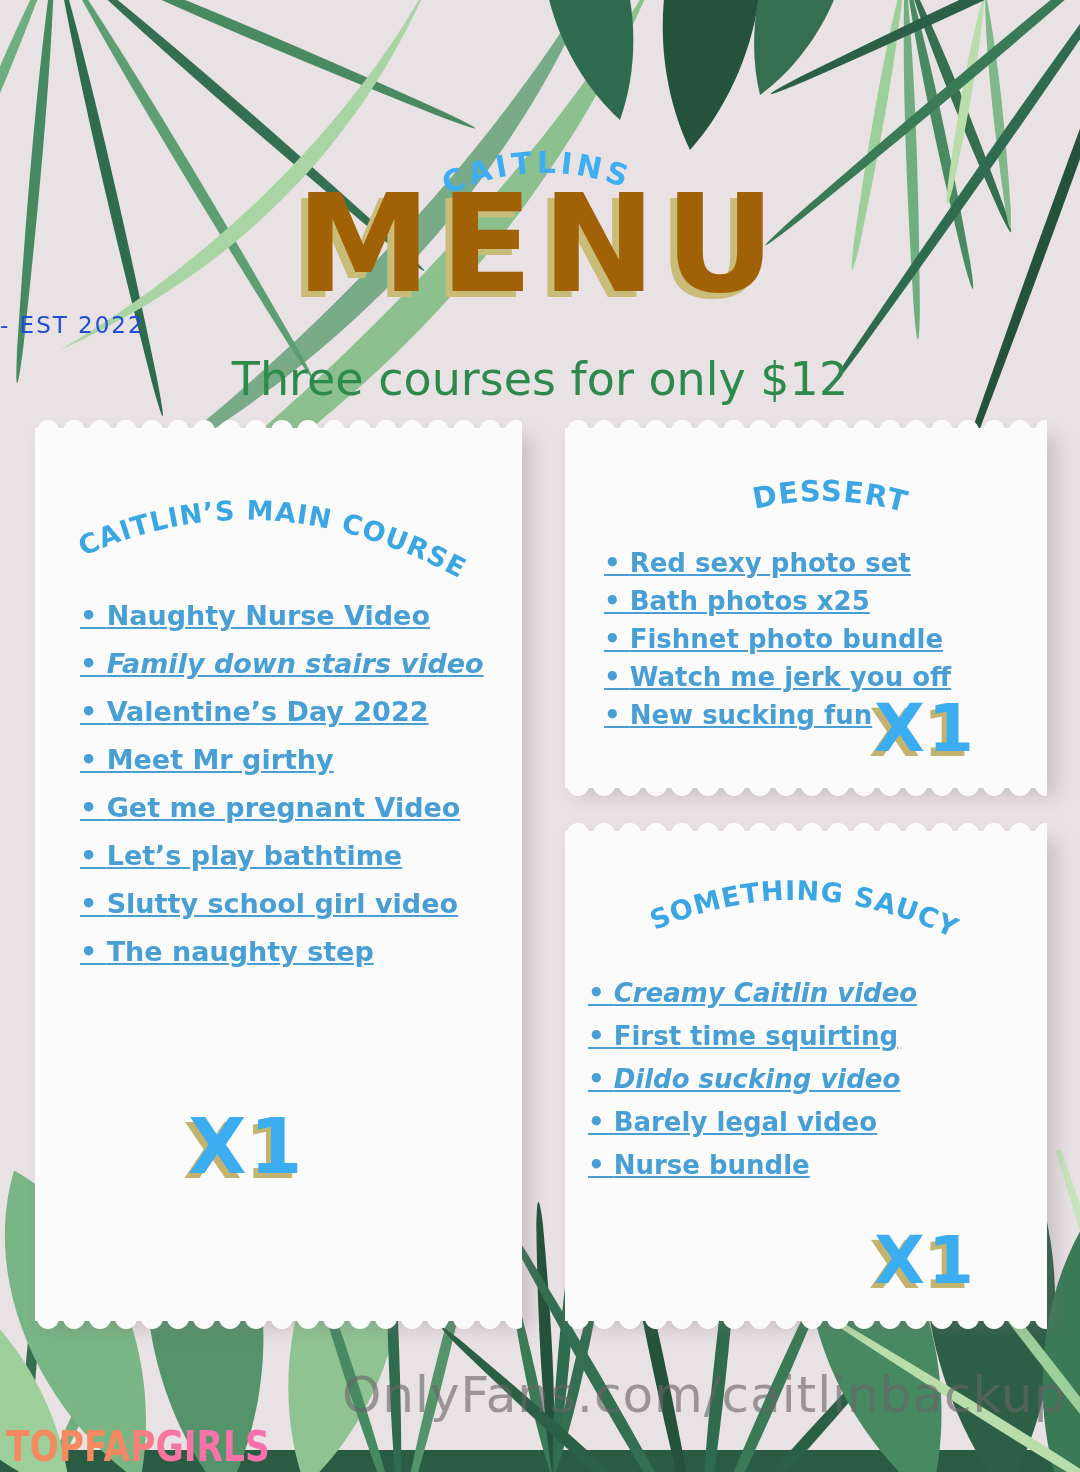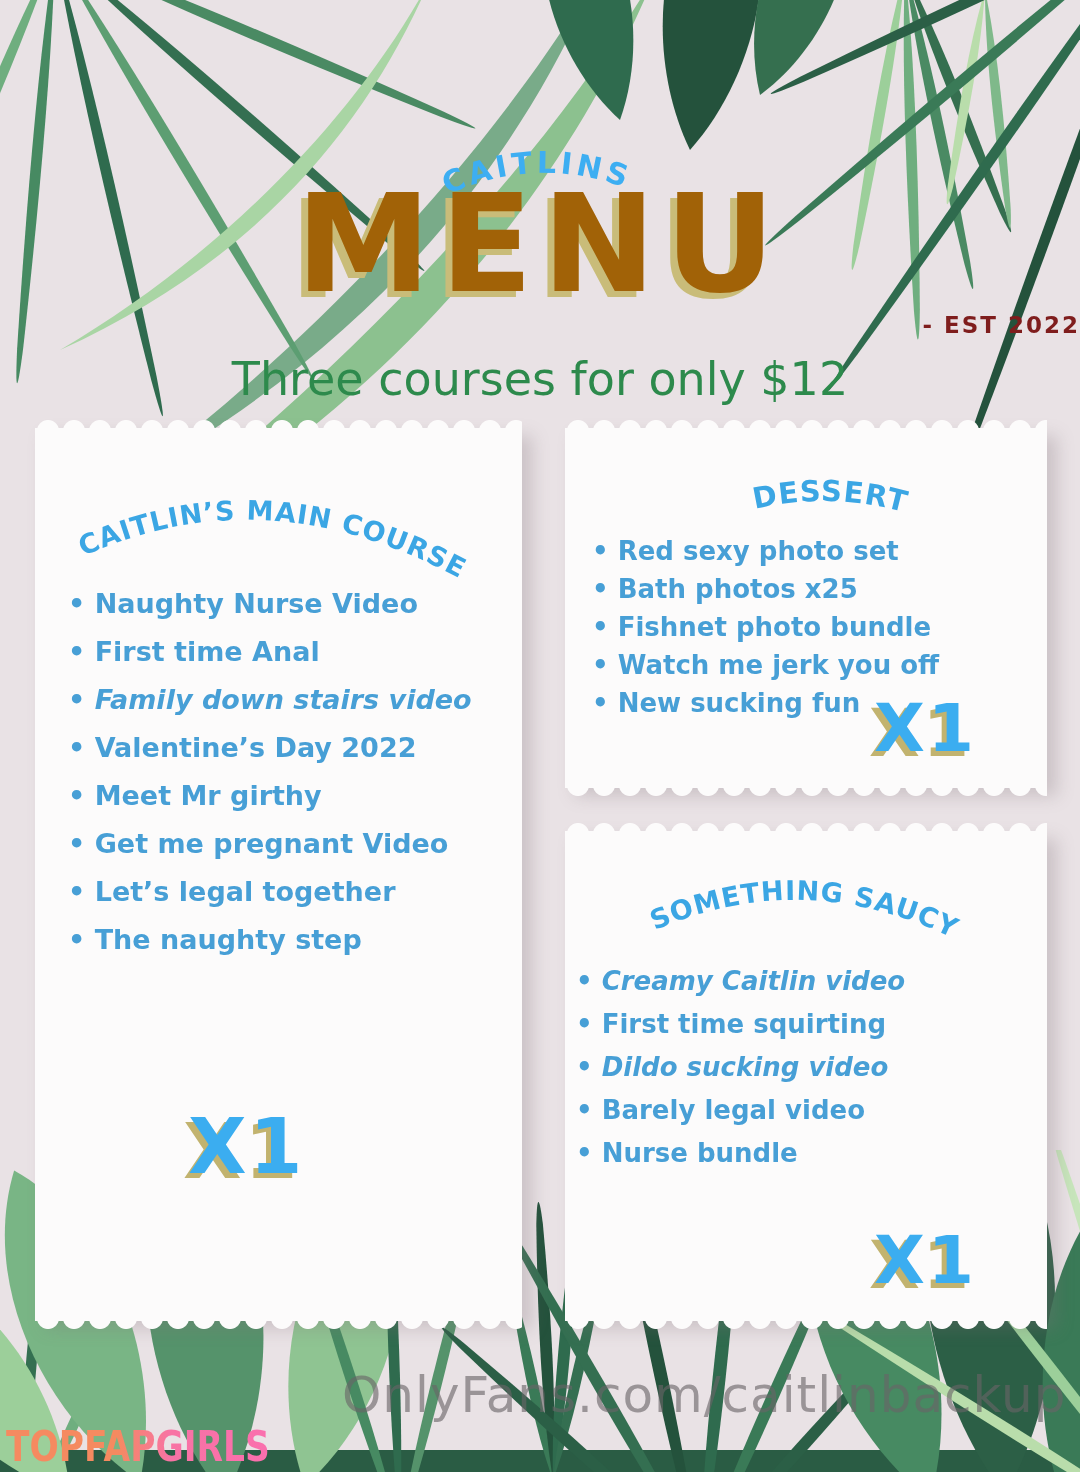--- a/index.html
+++ b/index.html
@@ -14,22 +14,22 @@
   
   .brand-arc{position:absolute; left:408px; top:136px; z-index:2;}
   .brand-arc text{font-family:"DejaVu Sans",sans-serif; font-size:30px; font-weight:700;
     fill:#3daef2; letter-spacing:4px;}
   .menu-title{
     position:absolute; left:0; right:0; top:178px; z-index:2; text-align:center;
     font-size:136px; font-weight:800; line-height:132px; letter-spacing:9px;
     color:#a16207; text-shadow:-7px 6px 0 #c9bc79;
   }
   .est-line{
-    position:absolute; left:0; right:0; top:312px; z-index:2; text-align:right;
-    font-size:23px; font-weight:700; letter-spacing:2px; color:#7f1d1d;
+    position:absolute; left:0; right:0; top:312px; z-index:2; text-align:left;
+    font-size:23px; font-weight:400; letter-spacing:2px; color:#1d4ed8;
   }
   .tagline{
     position:absolute; left:0; right:0; top:352px; z-index:2; text-align:center;
     font-size:46px; font-weight:500; color:#2d8a4c;
   }
 
   
   .panel{position:absolute; background:#fcfbfb; z-index:2;
     box-shadow:10px 8px 16px rgba(125,110,120,.28);}
   .panel::before,.panel::after{content:""; position:absolute; left:0; right:0; height:12px;
@@ -41,22 +41,22 @@
   .panel-main{left:35px; top:428px; width:487px; height:893px;}
   .panel-dessert{left:565px; top:428px; width:482px; height:360px;}
   .panel-saucy{left:565px; top:831px; width:482px; height:490px;}
 
   .arc-heading{position:absolute; z-index:3;}
   .arc-heading text{font-family:"DejaVu Sans",sans-serif; font-weight:800; fill:#3ba6e4;}
   .arc-main{left:75px; top:462px;}   .arc-main text{font-size:27px; letter-spacing:1px;}
   .arc-dessert{left:735px; top:466px;} .arc-dessert text{font-size:29px; letter-spacing:1px;}
   .arc-saucy{left:648px; top:853px;}  .arc-saucy text{font-size:27px; letter-spacing:1px;}
 
-  ul.items{position:absolute; z-index:3; margin:0; padding:0; list-style:none;
-    color:#479fd6; font-weight:700;}
+  ul.items{position:absolute; z-index:3; margin:12px; padding:0; list-style:none;
+    color:#479fd6; font-weight:700;text-decoration:underline;}
   ul.items li{white-space:nowrap;}
   ul.items li::before{content:"\2022\00a0"; }
   ul.items li.em{font-style:italic;}
   .items-main{left:68px; top:590px; font-size:27px;}
   .items-main li{line-height:27px; margin-bottom:21px;}
   .items-dessert{left:592px; top:538px; font-size:26px;}
   .items-dessert li{line-height:26px; margin-bottom:12px;}
   .items-saucy{left:576px; top:968px; font-size:26px;}
   .items-saucy li{line-height:26px; margin-bottom:17px;}
 
@@ -193,26 +193,26 @@
   <div class="panel panel-saucy"></div>
 
   <svg class="arc-heading arc-main" width="395" height="125" viewBox="0 0 395 125">
     <path id="arcMain" d="M 14 92 Q 190 14 380 114" fill="none"></path>
     <text text-anchor="middle">
       <textPath href="#arcMain" startOffset="50%">CAITLIN’S MAIN COURSE</textPath>
     </text>
   </svg>
   <ul class="items items-main">
     <li>Naughty Nurse Video</li>
-    <li>First time Anal</li>
     <li class="em">Family down stairs video</li>
     <li>Valentine’s Day 2022</li>
     <li>Meet Mr girthy</li>
     <li>Get me pregnant Video</li>
-    <li>Let’s legal together</li>
+    <li>Let’s play bathtime</li>
+    <li>Slutty school girl video</li>
     <li>The naughty step</li>
   </ul>
   <div class="count count-main">X1</div>
 
   <svg class="arc-heading arc-dessert" width="190" height="62" viewBox="0 0 190 62">
     <path id="arcDessert" d="M 8 46 Q 95 22 182 50" fill="none"></path>
     <text text-anchor="middle">
       <textPath href="#arcDessert" startOffset="50%">DESSERT</textPath>
     </text>
   </svg>

